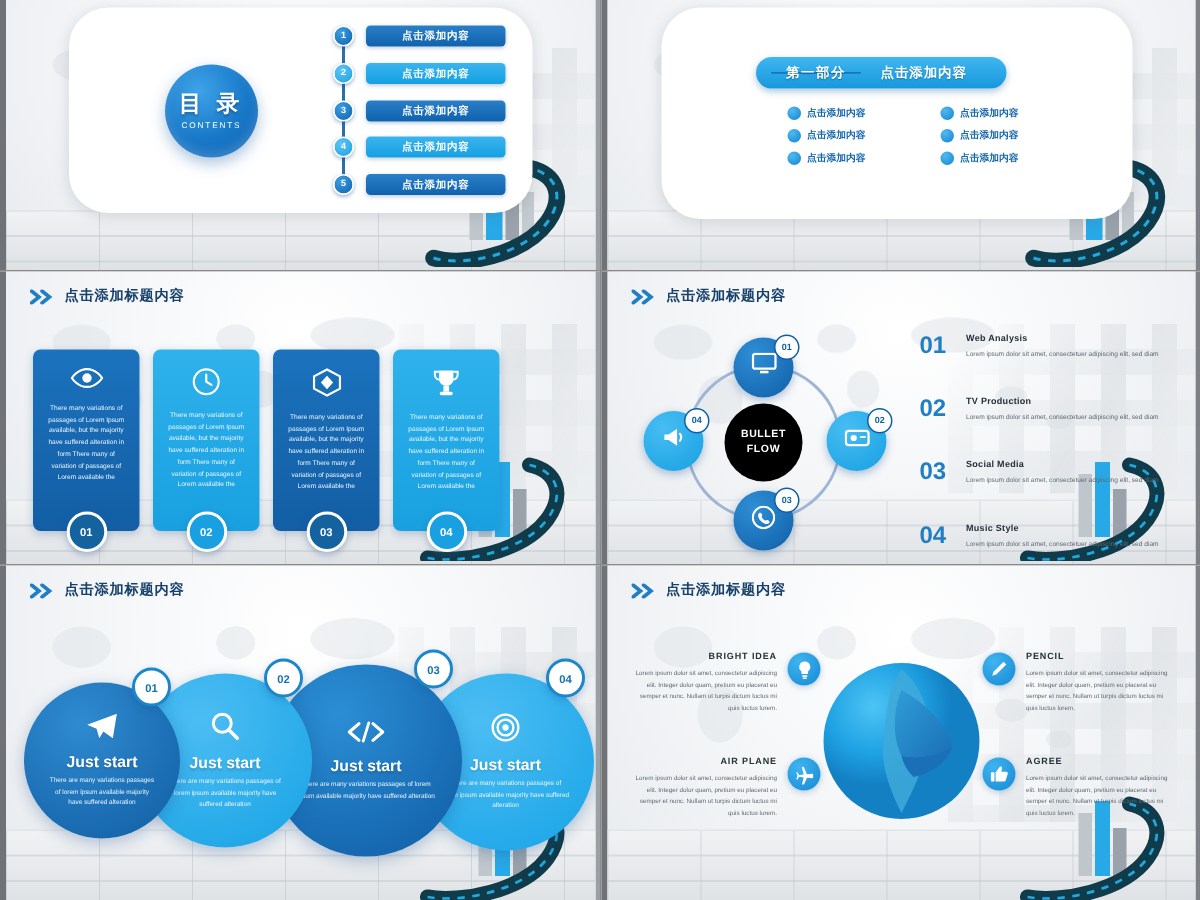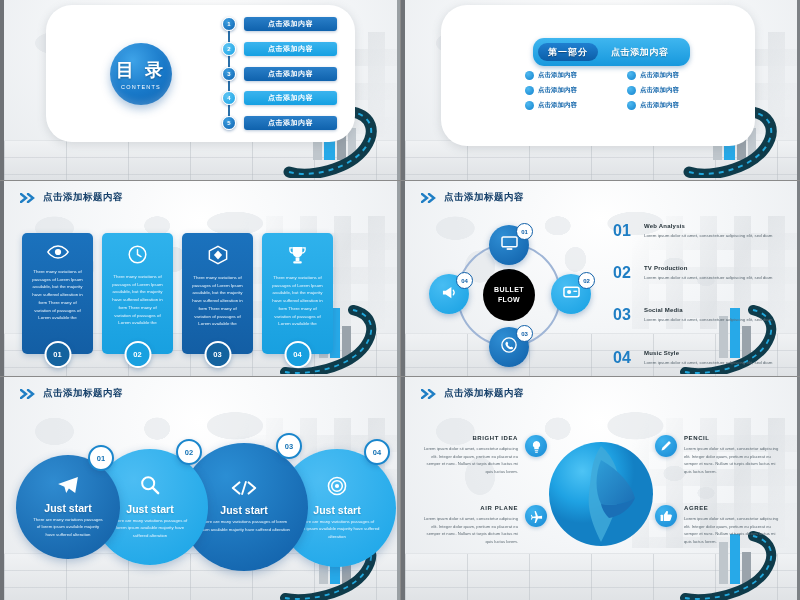--- a/index.html
+++ b/index.html
@@ -81,21 +81,21 @@
     z-index: 3;
   }
   .toc-circle {
     position: absolute; left: 64px; top: 50%; transform: translateY(-50%);
     width: 62px; height: 62px; border-radius: 50%;
     background: radial-gradient(circle at 36% 28%, #3ea3e8 0%, #1878c8 55%, #0e62b0 100%);
     box-shadow: 0 4px 10px rgba(20,90,160,.35), inset 0 -3px 7px rgba(255,255,255,.18);
     display: flex; flex-direction: column; align-items: center; justify-content: center;
     color: #fff;
   }
-  .toc-circle .cn { font-size: 18px; font-weight: bold; letter-spacing: 3px; text-shadow: 0 1px 2px rgba(0,0,0,.3); }
+  .toc-circle .cn { font-size: 15px; font-weight: bold; letter-spacing: 3px; text-shadow: 0 1px 2px rgba(0,0,0,.3); }
   .toc-circle .en { font-size: 5.5px; letter-spacing: 1.2px; margin-top: 2px; }
   .toc-list { position: absolute; left: 176px; top: 12px; bottom: 12px; right: 18px;
               display: flex; flex-direction: column; justify-content: space-between; }
   .toc-item { display: flex; align-items: center; gap: 8px; position: relative; }
   .toc-num {
     width: 14px; height: 14px; border-radius: 50%; flex: none;
     display: flex; align-items: center; justify-content: center;
     font-size: 6px; color: #fff; font-weight: bold;
     border: 1.3px solid #fff; box-shadow: 0 1px 3px rgba(20,70,130,.45);
     z-index: 2;
@@ -111,24 +111,24 @@
   .toc-bar.dk { background: linear-gradient(#2a7fc8, #0f62ad); }
   .toc-bar.lt { background: linear-gradient(#3bb4ee, #15a0e2); }
   .toc-spine { position: absolute; left: 182px; top: 20px; bottom: 20px; width: 1.5px; background: #2a6fa8; z-index: 1; }
   
   .card2 {
     position: absolute; left: 36px; top: 5px; right: 42px; bottom: 34px;
     background: #fff; border-radius: 26px;
     box-shadow: 0 2px 10px rgba(90,100,110,.20); z-index: 3;
   }
   .banner {
-    position: absolute; left: 92px; top: 33px; display: flex; align-items: stretch;
-    height: 28px; border-radius: 11px;
+    position: absolute; left: 63px; top: 33px; display: flex; align-items: stretch;
+    height: 21px; border-radius: 11px;
     background: linear-gradient(#3fb6ef, #1798dd);
-    box-shadow: 0 2px 5px rgba(20,90,150,.35); padding: 5px;
+    box-shadow: 0 2px 5px rgba(20,90,150,.35); padding: 10px;
   }
   .banner .b1 {
     background: linear-gradient(#1f7fd0, #0c5ea8); border-radius: 9px;
     color: #fff; font-size: 9px; font-weight: bold; letter-spacing: 1px;
     display: flex; align-items: center; padding: 0 10px;
     text-shadow: 0 1px 1px rgba(0,0,0,.35);
   }
   .banner .b2 {
     color: #fff; font-size: 9px; font-weight: bold; letter-spacing: .6px;
     display: flex; align-items: center; padding: 0 16px 0 13px;

